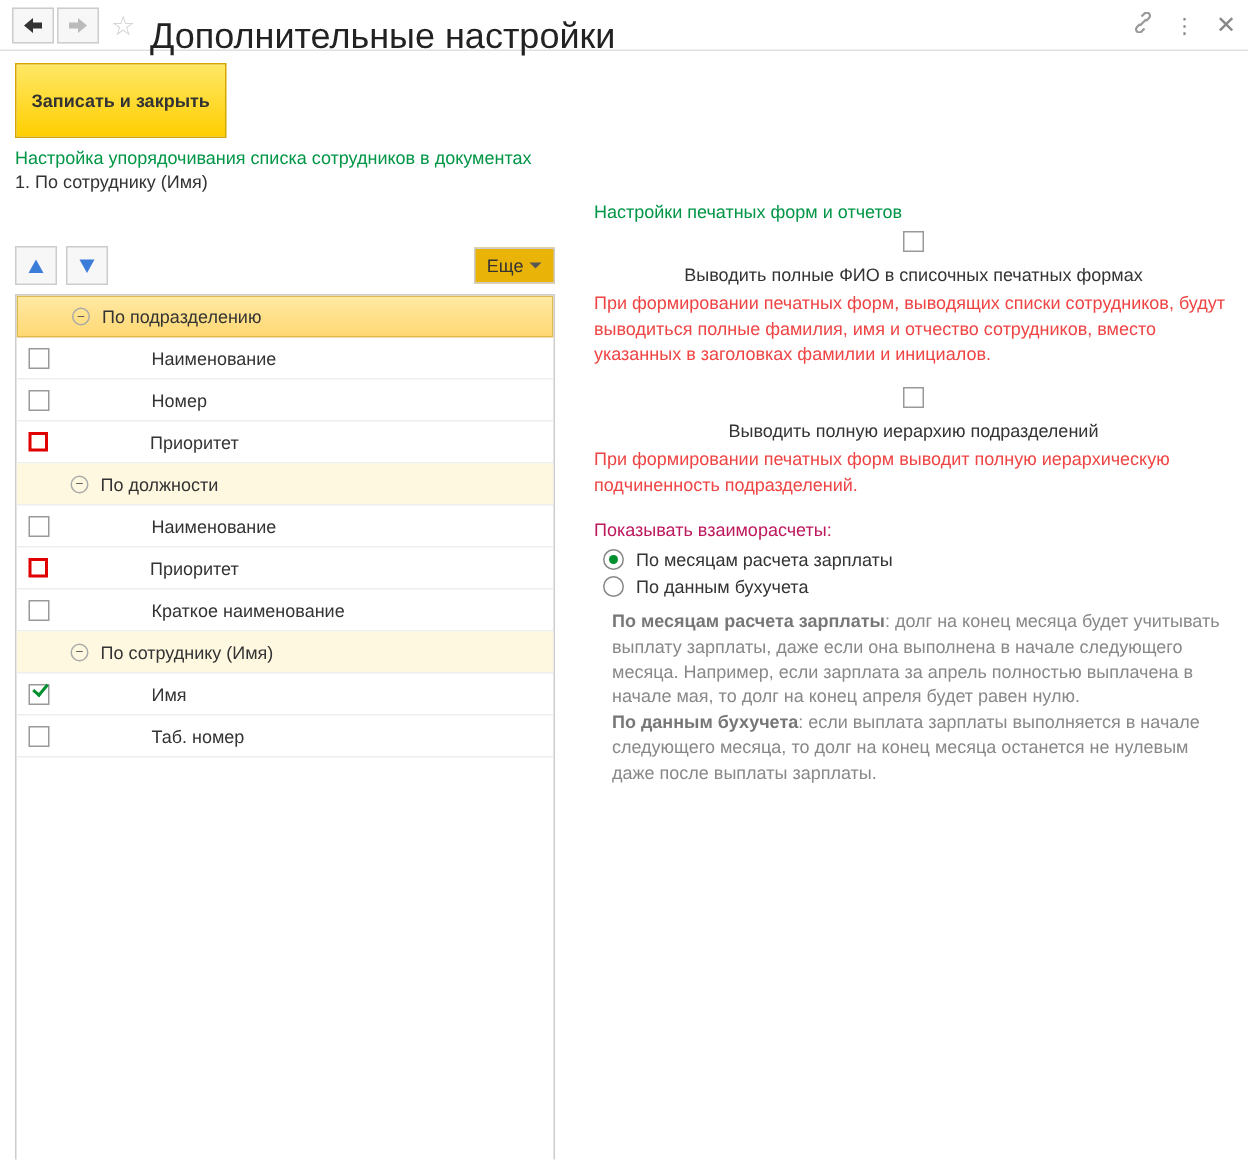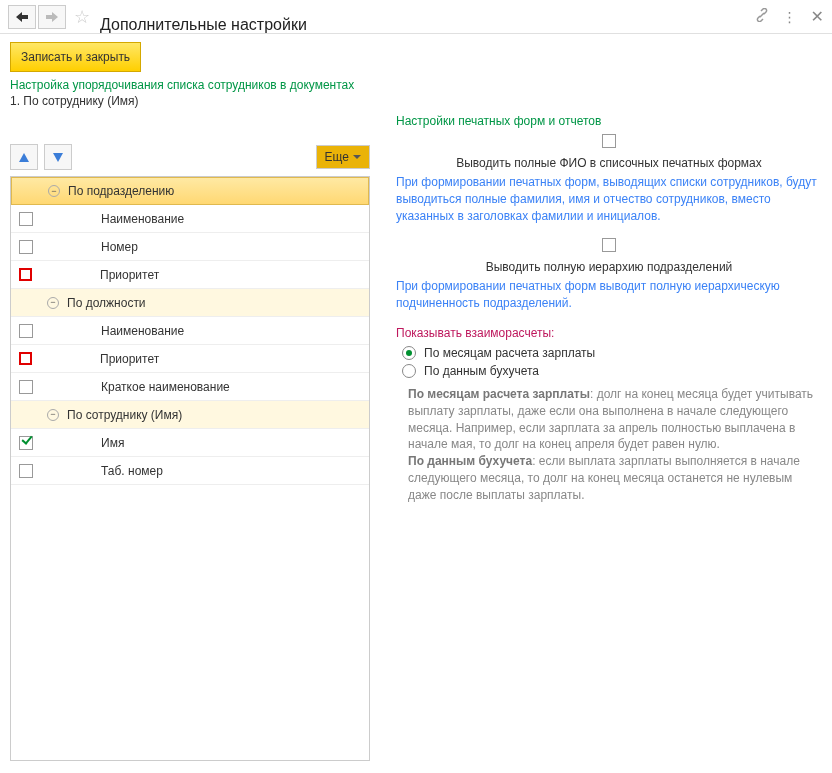--- a/index.html
+++ b/index.html
@@ -30,37 +30,37 @@
     font-size: 14px;
     color: #333;
   }
   .nav-btn.disabled { color: #bbb; cursor: default; }
   .star-icon {
     width: 24px; height: 24px;
     display: flex; align-items: center; justify-content: center;
     color: #ccc; font-size: 18px; margin: 0 4px;
   }
   .title {
-    font-size: 16px;
+    font-size: 24px;
     flex: 1;
     padding-left: 2px;
     color: #222;
     margin-top: 16px;
   }
   .titlebar-right { display: flex; gap: 14px; align-items: center; }
   .titlebar-icon { color: #888; font-size: 14px; cursor: pointer; }
   .titlebar-close { color: #888; font-size: 16px; cursor: pointer; }
 
   .toolbar { padding: 8px 10px 6px; }
   .primary-btn {
     background: #ffdd2d;
     background: linear-gradient(#ffe766, #ffcf00);
     border: 1px solid #d4a800;
-    padding: 7px 10px;
-    font-weight: normal;
+    padding: 17px 10px;
+    font-weight: bold;
     font-size: 12px;
     cursor: pointer;
     color: #333;
   }
 
   .content {
     display: flex;
     padding: 0 10px 10px;
     gap: 26px;
     height: calc(100% - 80px);
@@ -162,21 +162,21 @@
   .indent-2 { padding-left: 58px; }
 
   .right-col .section-title { margin-bottom: 6px; margin-top: 36px; }
   .opt-row {
     display: flex; align-items: center; gap: 8px;
     margin-bottom: 4px;
     flex-direction: column;
   }
   .opt-row .cb { margin-right: 0; }
   .desc {
-    color: #3b82f6;
+    color: #ef4444;
     line-height: 1.4;
     margin: 2px 0 14px 0;
   }
   .subheading { margin: 10px 0 6px; color: #be185d; }
   .radio {
     width: 14px; height: 14px;
     border: 1px solid #888;
     border-radius: 50%;
     position: relative;
     background: #fff;

